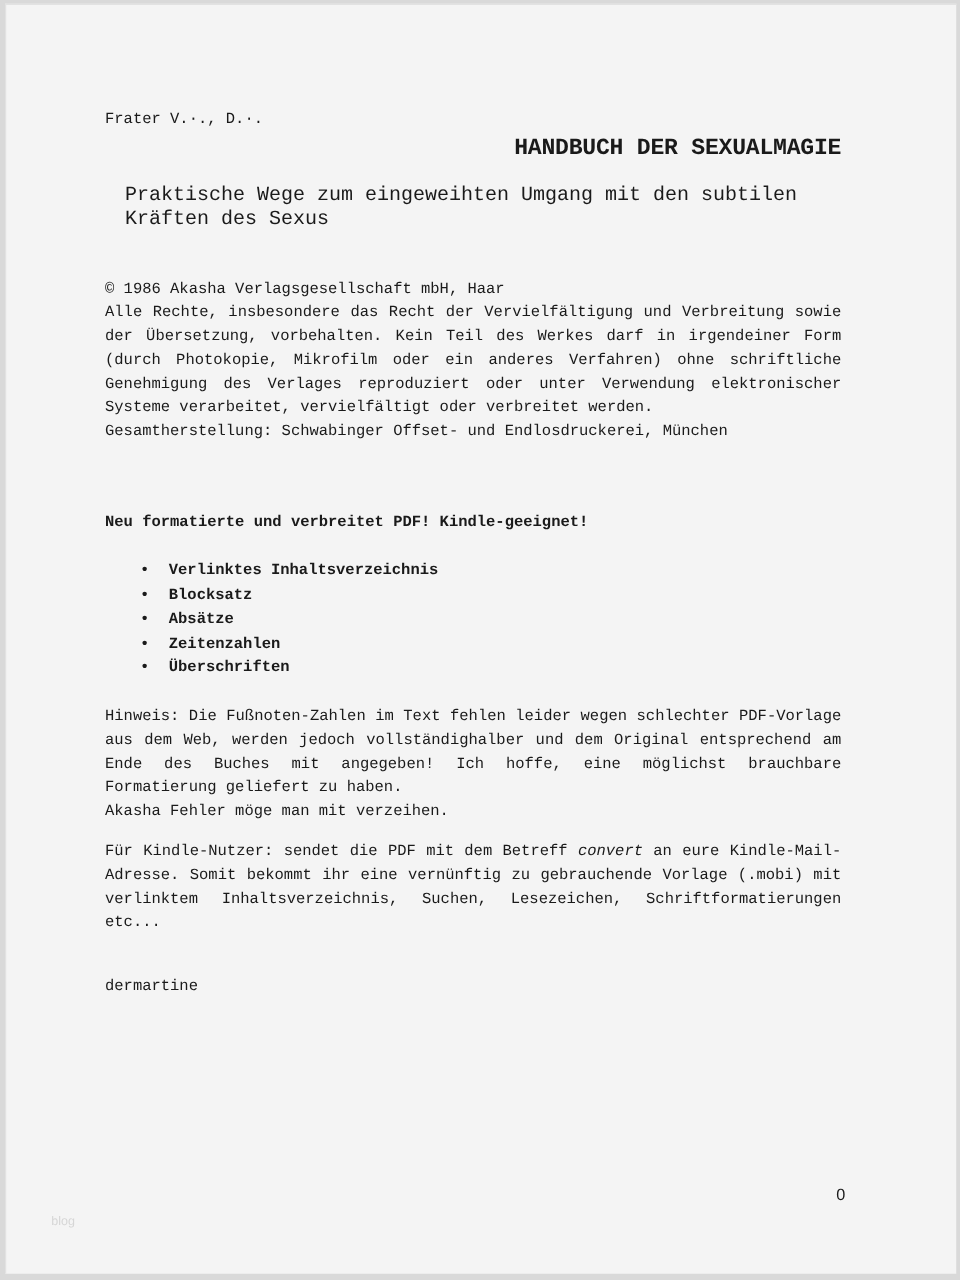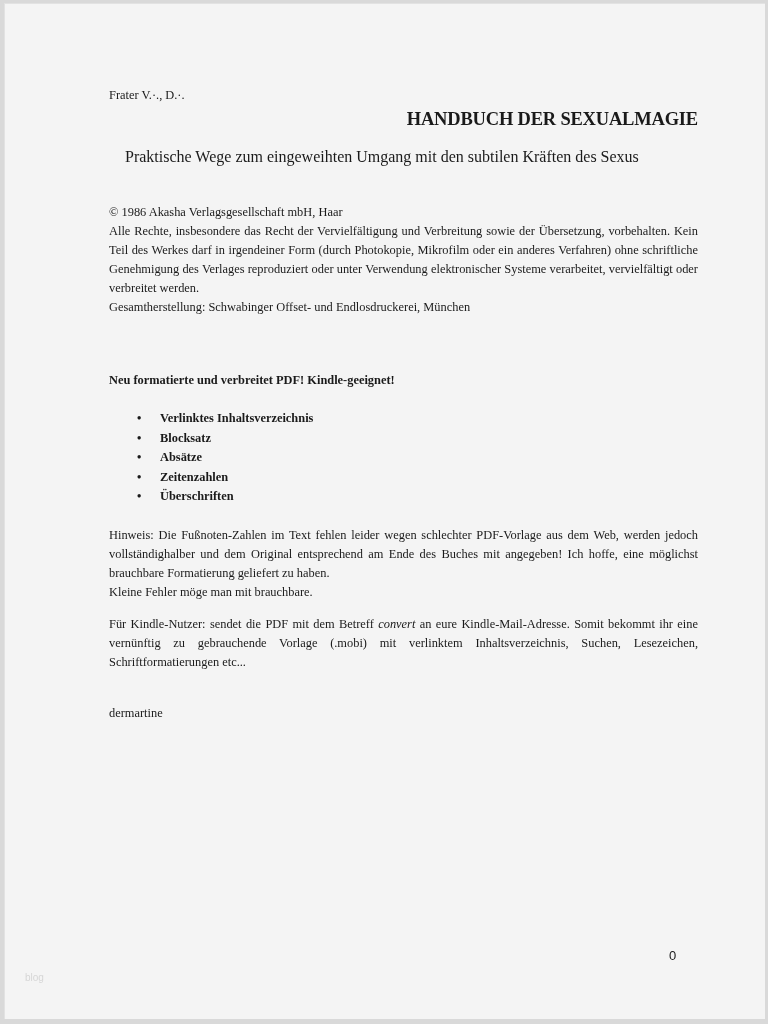--- a/index.html
+++ b/index.html
@@ -16,24 +16,24 @@
       top: 3px;
       width: 761px;
       height: 1016px;
       background: #f4f4f4;
       border-left: 1px solid #e2e2e2;
       border-top: 1px solid #e2e2e2;
       box-sizing: border-box;
     }
     .content {
       position: absolute;
-      left: 104px;
+      left: 79px;
       top: 82px;
       width: 589px;
-      font-family: Liberation Serif, serif;
+      font-family: Liberation Mono, monospace;
       color: #1a1a1a;
       font-size: 12.4px;
       line-height: 19px;
     }
     .author {
       font-size: 12.4px;
       margin: 0 0 2px 0;
     }
     .title {
       font-size: 18.5px;
@@ -89,21 +89,21 @@
     .page-number {
       position: absolute;
       left: 664px;
       top: 944px;
       font-family: "Liberation Sans", sans-serif;
       font-size: 13px;
       color: #1a1a1a;
     }
     .watermark {
       position: absolute;
-      left: 20px;
+      left: 36px;
       top: 968px;
       font-family: "Liberation Sans", sans-serif;
       font-size: 10px;
       color: #d6d6d6;
     }
     em { font-style: italic; }
   </style>
 </head>
 <body>
 
@@ -139,21 +139,21 @@
         <span>Zeitenzahlen</span>
       </li>
       <li>
         <span class="bullet">•</span>
         <span>Überschriften</span>
       </li>
     </ul>
 
     <div class="hint">
       <p class="block justify-last">Hinweis: Die Fußnoten-Zahlen im Text fehlen leider wegen schlechter PDF-Vorlage aus dem Web, werden jedoch vollständighalber und dem Original entsprechend am Ende des Buches mit angegeben! Ich hoffe, eine möglichst brauchbare Formatierung geliefert zu haben.</p>
-      <p class="block">Kleine Fehler möge man mit brauchbare.</p>
+      <p class="block">Akasha Fehler möge man mit verzeihen.</p>
     </div>
 
     <p class="block kindle justify-last"><span>Für Kindle-Nutzer: sendet die PDF mit dem Betreff </span><em>convert</em><span> an eure Kindle-Mail-Adresse. Somit bekommt ihr eine vernünftig zu gebrauchende Vorlage (.mobi) mit verlinktem Inhaltsverzeichnis, Suchen, Lesezeichen, Schriftformatierungen etc...</span></p>
 
     <p class="block signature">dermartine</p>
   </div>
 
   <div class="page-number">0</div>
   <div class="watermark">blog</div>
 </div>

